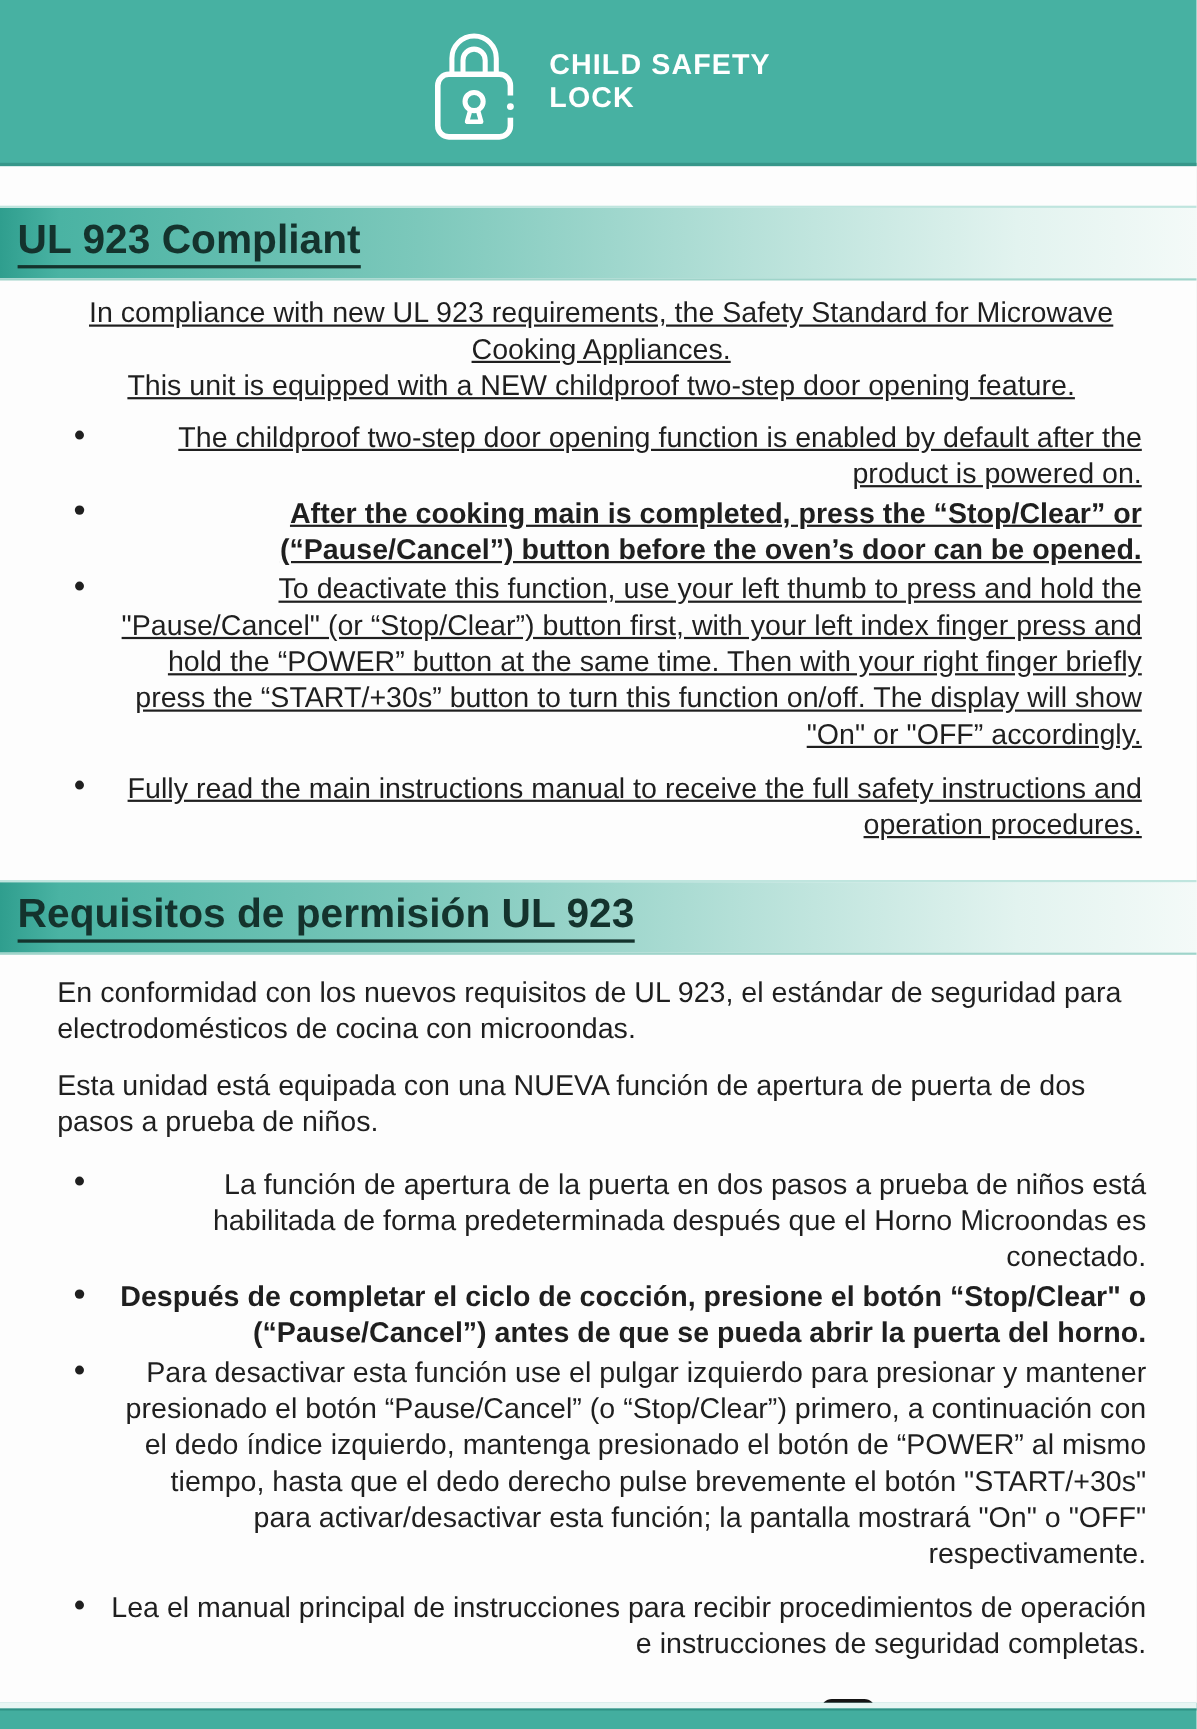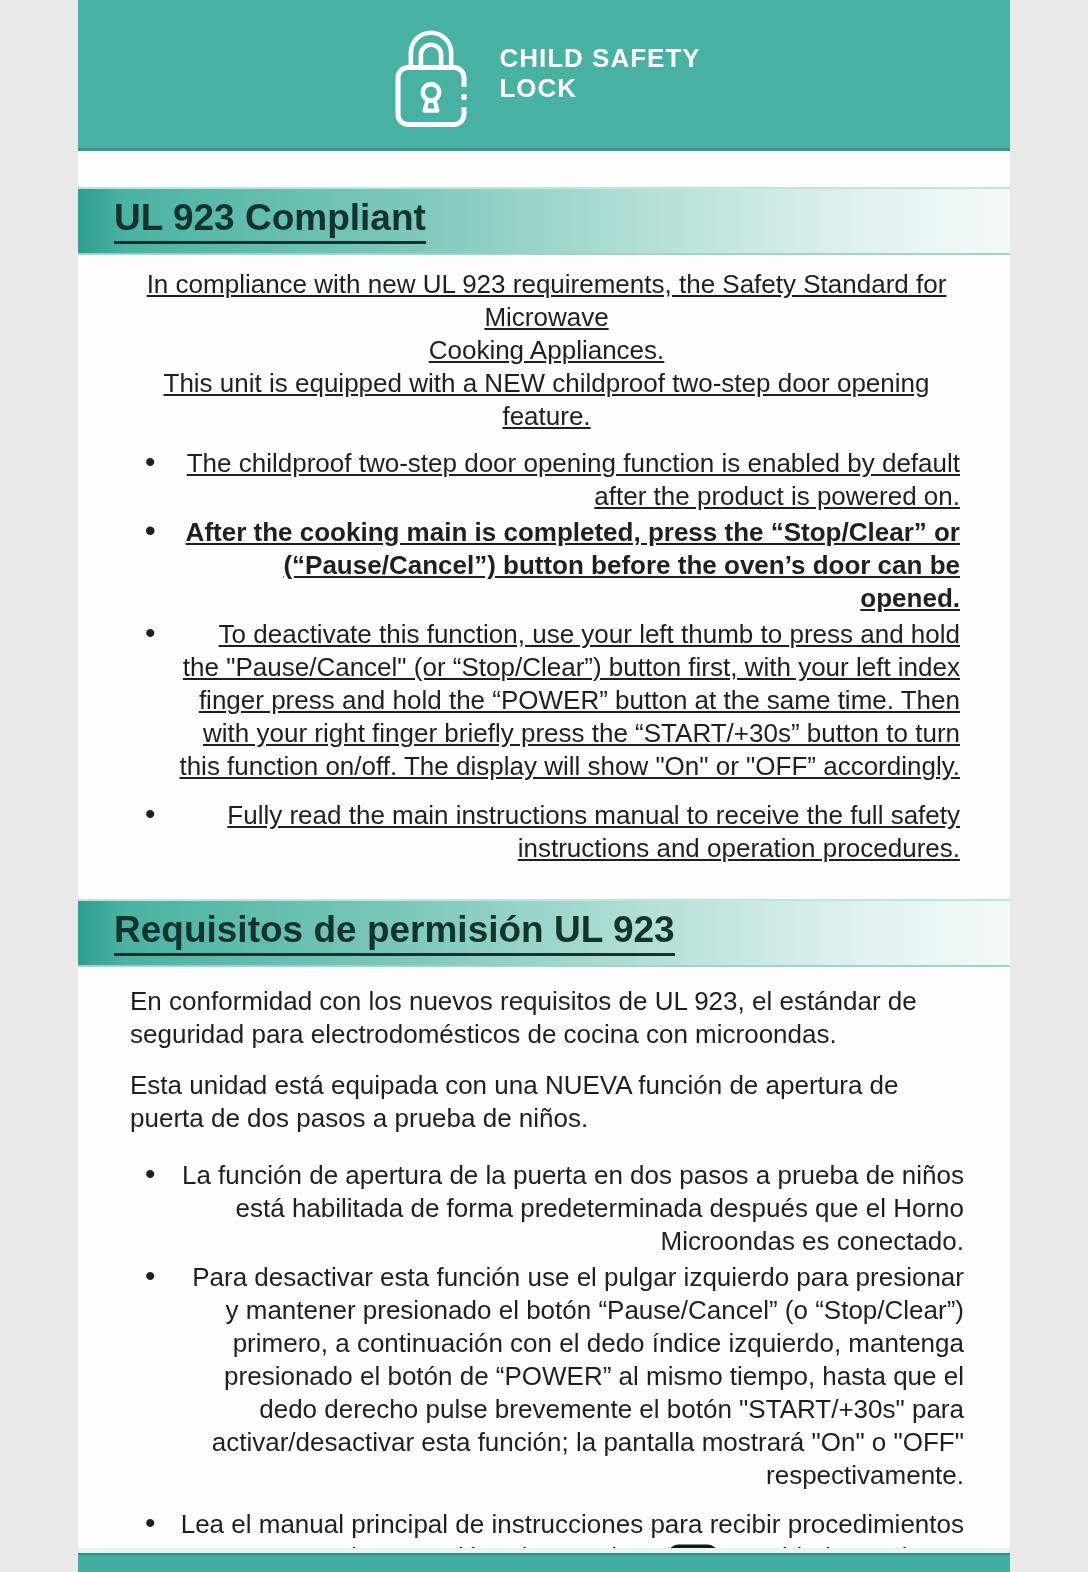--- a/index.html
+++ b/index.html
@@ -1,18 +1,18 @@
 <!DOCTYPE html>
 <html><head>
 <meta charset="utf-8">
 <style>
   html, body { margin: 0; padding: 0; background: #e9e9e9; }
   .page {
     position: relative;
-    width: 932px;
+    width: 1088px;
     height: 1572px;
     margin: 0 auto;
     background: #fdfdfd;
     font-family: "Liberation Sans", sans-serif;
     color: #1f1f1f;
     overflow: hidden;
   }
 
   
   .banner {
@@ -34,21 +34,21 @@
   }
 
   
   .band {
     height: 68px;
     background: linear-gradient(90deg,
       #2f9e8e 0%, #4ab3a3 5%, #7cc8bb 35%,
       #b5e0d8 62%, #e2f3ef 85%, #f4faf8 100%);
     display: flex;
     align-items: center;
-    padding-left: 36px;
+    padding-left: 16px;
     box-sizing: border-box;
     border-top: 2px solid #bfe5de;
     border-bottom: 2px solid #9fd4ca;
   }
   .band-1 { margin-top: 36px; }
   .band-2 { margin-top: 34px; text-align: center; }
   .band-heading {
     font-size: 37px;
     font-weight: bold;
     color: #14332d;
@@ -167,20 +167,21 @@
     <span class="band-heading">Requisitos de permisión UL 923</span>
   </div>
 
   <section class="content content-es">
     <div class="intro-es">
       <p>En conformidad con los nuevos requisitos de UL 923, el estándar de seguridad para electrodomésticos de cocina con microondas.</p>
       <p>Esta unidad está equipada con una NUEVA función de apertura de puerta de dos pasos a prueba de niños.</p>
     </div>
     <ul class="bullets">
       <li>La función de apertura de la puerta en dos pasos a prueba de niños está habilitada de forma predeterminada después que el Horno Microondas es conectado.</li>
+      <li class="bold">Después de completar el ciclo de cocción, presione el botón “Stop/Clear" o (“Pause/Cancel”) antes de que se pueda abrir la puerta del horno.</li>
       <li>Para desactivar esta función use el pulgar izquierdo para presionar y mantener presionado el botón “Pause/Cancel” (o “Stop/Clear”) primero, a continuación con el dedo índice izquierdo, mantenga presionado el botón de “POWER” al mismo tiempo, hasta que el dedo derecho pulse brevemente el botón "START/+30s" para activar/desactivar esta función; la pantalla mostrará "On" o "OFF" respectivamente.</li>
       <li class="gap-before">Lea el manual principal de instrucciones para recibir procedimientos de operación e instrucciones de seguridad completas.</li>
     </ul>
   </section>
 
   <div class="brand-logo">
     <span>
       <svg width="50" height="50" viewBox="0 0 44 44" fill="none">
         <rect x="2" y="2" width="40" height="40" rx="7" stroke="#151515" stroke-width="3.2"></rect>
         <circle cx="21" cy="23" r="12" stroke="#151515" stroke-width="3" stroke-dasharray="58 17" transform="rotate(-50 21 23)"></circle>

